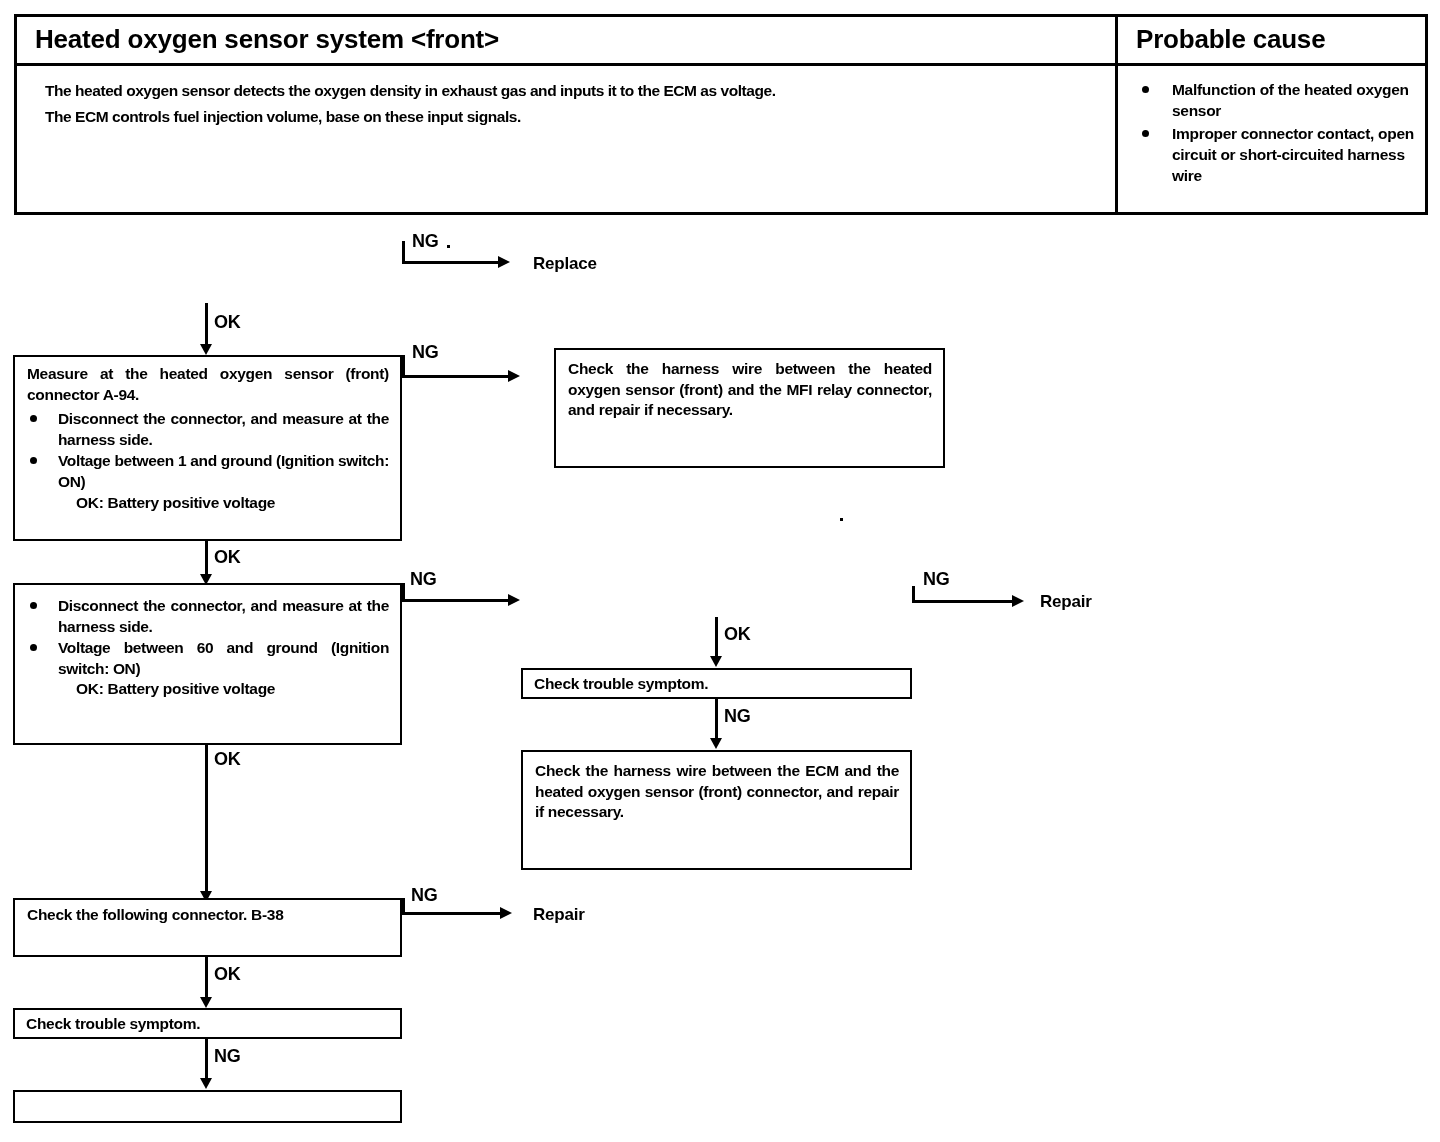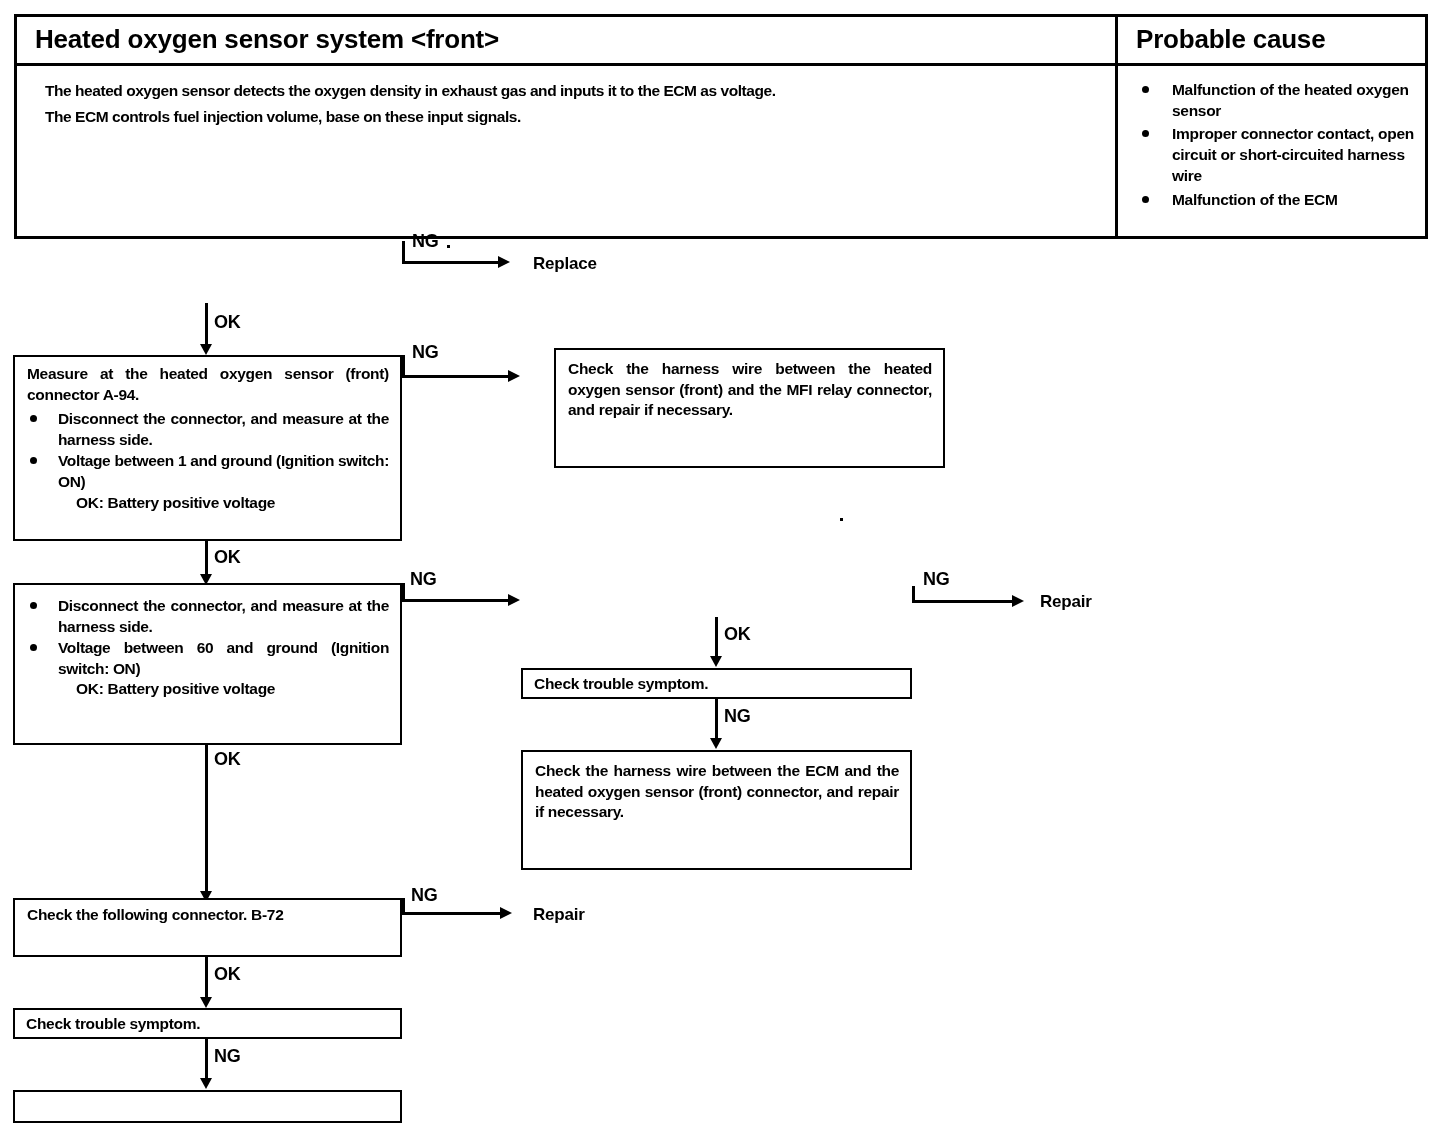--- a/index.html
+++ b/index.html
@@ -117,21 +117,20 @@
         <div class="hdr-body-left">
           <p class="desc-p">The heated oxygen sensor detects the oxygen density in exhaust gas and inputs it to the ECM as voltage.</p>
           <p class="desc-p tight">The ECM controls fuel injection volume, base on these input signals.</p>
         </div>
       </div>
       <div class="hdr-cell-right">
         <div class="hdr-body-right">
           <ul class="causes">
             <li><span class="bullet"></span><span>Malfunction of the heated oxygen sensor</span></li>
             <li><span class="bullet"></span><span>Improper connector contact, open circuit or short-circuited harness wire</span></li>
-            <li><span class="bullet"></span><span>Malfunction of the ECM</span></li>
           </ul>
         </div>
       </div>
     </div>
   </div>
 
 
   <div class="vline" style="left:402px;top:241px;height:22px;"></div>
   <div class="hline" style="left:402px;top:261px;width:98px;"></div>
   <div class="arrow-right" style="left:498px;top:256px;"></div>
@@ -224,21 +223,21 @@
   <div class="edge-label" style="left:724px;top:707px;">NG</div>
 
   <div class="node" style="left:521px;top:750px;width:391px;height:120px;">
     <div class="node-pad" style="padding-top:9px;">
         <div class="txt justify">Check the harness wire between the ECM and the heated oxygen sensor (front) connector, and repair if necessary.</div>
       </div>
   </div>
 
   <div class="node" style="left:13px;top:898px;width:389px;height:59px;">
     <div class="node-pad" style="padding-top:5px;">
-        <div class="txt">Check the following connector. B-72</div>
+        <div class="txt">Check the following connector. B-38</div>
       </div>
   </div>
 
   <div class="vline" style="left:402px;top:898px;height:16px;"></div>
   <div class="hline" style="left:402px;top:912px;width:100px;"></div>
   <div class="arrow-right" style="left:500px;top:907px;"></div>
   <div class="edge-label" style="left:411px;top:886px;">NG</div>
   <div class="term-label" style="left:533px;top:906px;">Repair</div>
 
   <div class="vline" style="left:205px;top:957px;height:44px;"></div>

